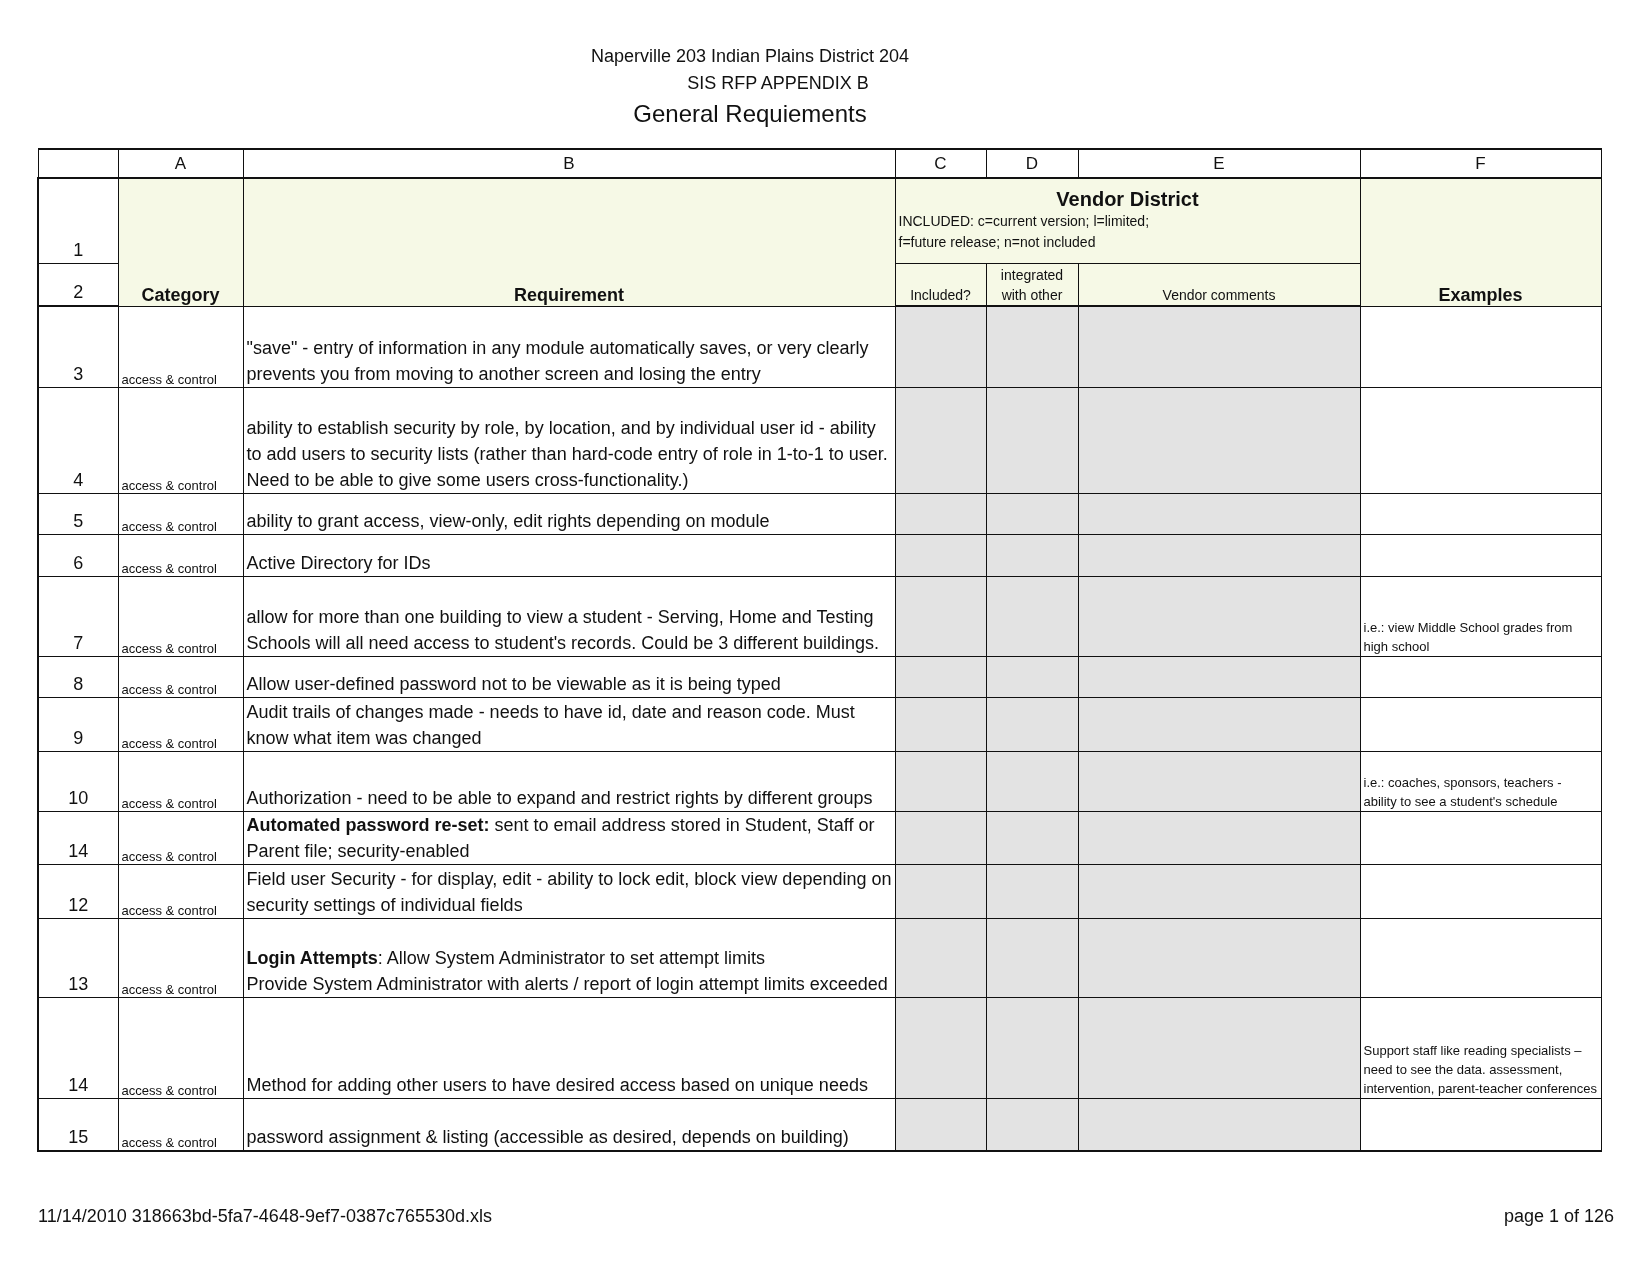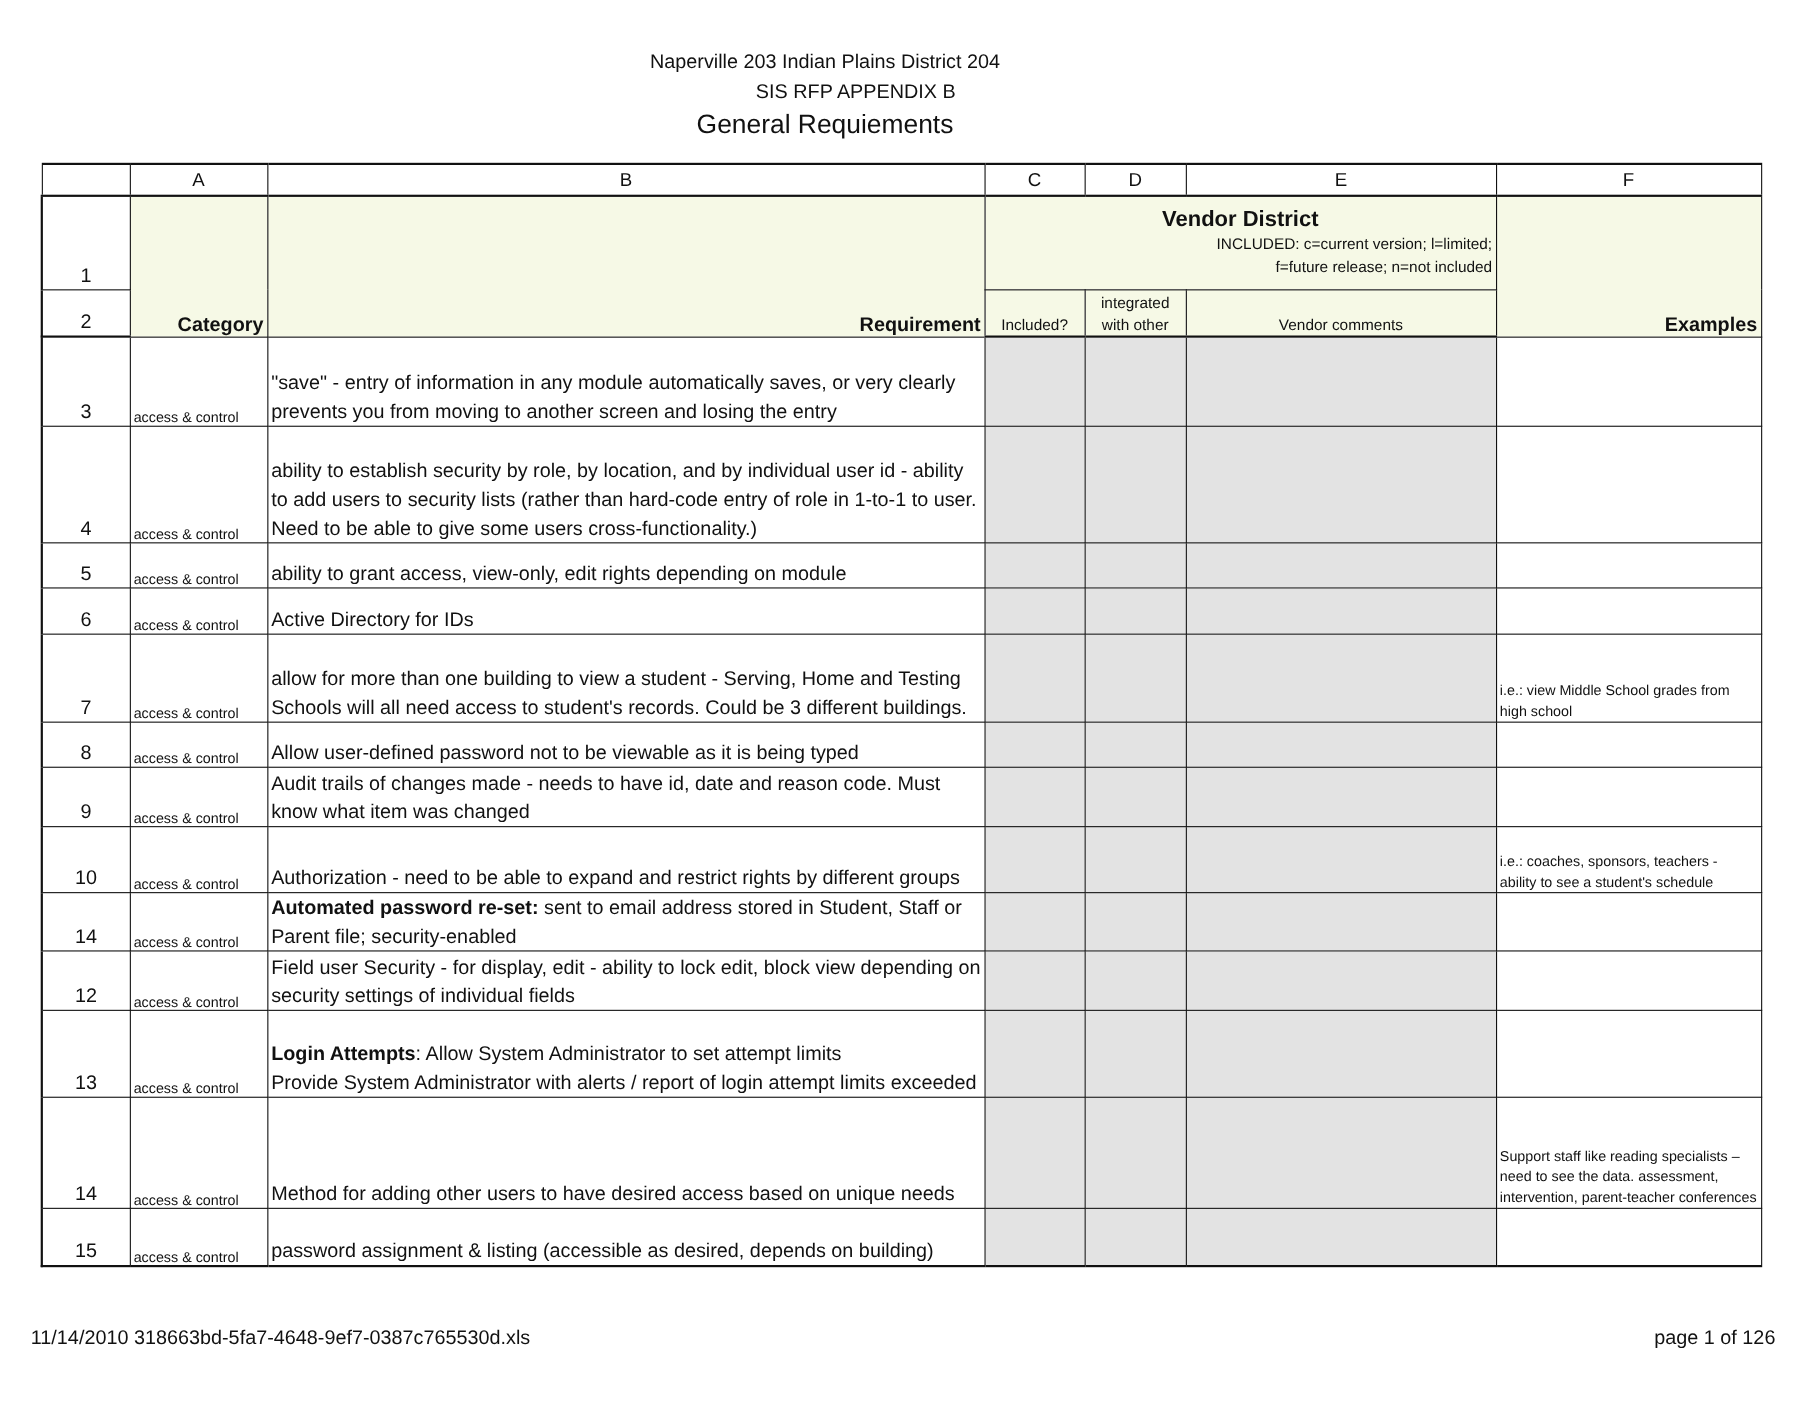--- a/index.html
+++ b/index.html
@@ -15,27 +15,27 @@
   table.sheet tr.colhdr td { height:25px; text-align:center; vertical-align:middle; font-size:17px; border-width:2.5px 1.5px; }
   table.sheet td.rownum { text-align:center; font-size:18px; padding-bottom:2px; border-left-width:2.5px; }
   td.hdr { background:#f6f9e6; }
   td.gray { background:#e3e3e3; }
   td.cat { font-size:13px; padding-bottom:5px; }
   td.req { font-size:18px; line-height:26px; padding-bottom:1px; }
   td.ex { font-size:13px; line-height:19px; padding-bottom:4px;margin-left:11px; }
   td.lastcol { border-right-width:2.5px; }
   tr.thick td { border-bottom-width:2.5px; }
   tr.bottom td { border-bottom-width:2.5px; }
-  .hdr-bold { font-weight:bold; font-size:18px; text-align:right; }
+  .hdr-bold { font-weight:bold; font-size:18px; text-align:center; }
   .vr-title { font-weight:bold; font-size:20px; text-align:center; }
-  .vr-sub { font-size:14px; text-align:right; line-height:21px; }
+  .vr-sub { font-size:14px; text-align:left; line-height:21px; }
   .small-hdr { font-size:14px; text-align:center; line-height:20px; }
 
   .footer { position:absolute; top:1206px; font-size:18px; }
-  #foot-left { left:28px; }
+  #foot-left { left:38px; }
   #foot-right { right:36px; }
 </style>
 </head>
 <body>
 
 <div class="title" id="t1">Naperville 203 Indian Plains District 204</div>
 <div class="title" id="t2">SIS RFP APPENDIX B</div>
 <div class="title" id="t3">General Requiements</div>
 
 <table class="sheet">

